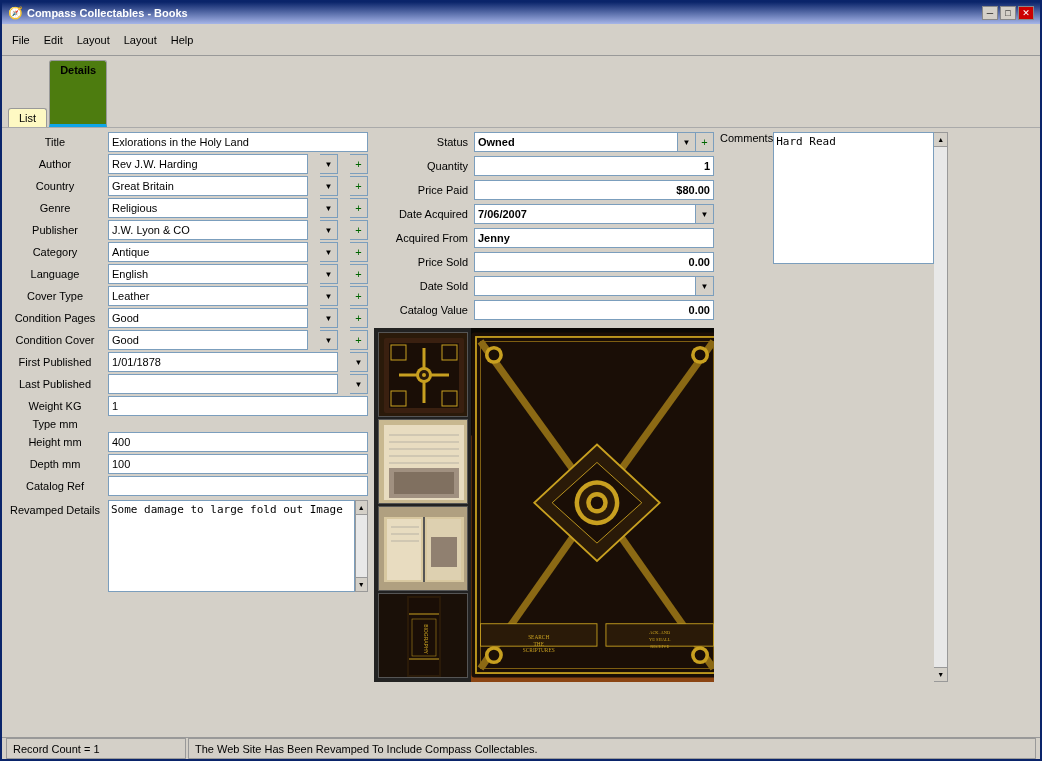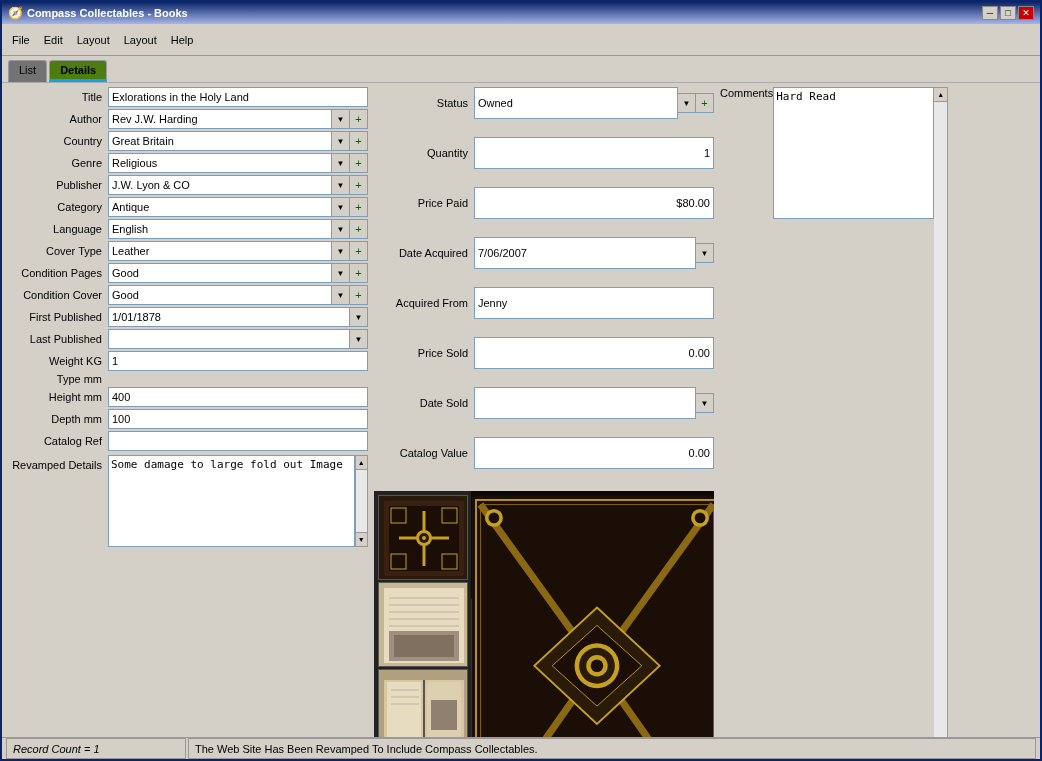--- a/index.html
+++ b/index.html
@@ -34,66 +34,66 @@
       padding: 2px 6px; cursor: pointer; font-size: 11px;
     }
 
     
     .tab-bar { padding: 4px 6px 0; background: #d4d0c8; display: flex; gap: 2px; }
     .tab {
       padding: 3px 10px; border: 1px solid #999; border-bottom: none;
       background: #d4d0c8; cursor: pointer; font-size: 11px; border-radius: 3px 3px 0 0;
     }
     .tab.active { background: #4d7c0f; font-weight: bold; border-bottom: 3px solid #0ea5e9; z-index: 1; }
-    .tab-list { background: #737373; }
+    .tab-list { background: #fef9c3; margin-top: 48px; }
 
     
     .left-panel { flex: 0 0 360px; }
 
     
     .form-row {
       display: flex; align-items: center; margin-bottom: 2px;
     }
     .form-label {
-      text-align: right; width: 100px; padding-right: 6px; font-size: 11px; flex-shrink: 0;
+      text-align: center; width: 100px; padding-right: 6px; font-size: 11px; flex-shrink: 0;
     }
     .form-input {
       flex: 1; height: 20px; border: 1px solid #7b9ebd; background: white;
       padding: 1px 3px; font-size: 11px;
     }
     .form-input-title {
       flex: 1; height: 20px; border: 1px solid #7b9ebd; background: white;
       padding: 1px 3px; font-size: 11px; width: 235px;
     }
-    .input-with-btns { display: flex; align-items: center; flex: 1; }
+    .input-with-btns { display: flex; align-items: center; flex: 1; gap: 12px; }
     .input-with-btns .form-input { flex: 1; }
     .dd-btn {
       width: 18px; height: 20px; background: #d4d0c8; border: 1px solid #7b9ebd;
       border-left: none; display: flex; align-items: center; justify-content: center;
       cursor: pointer; font-size: 8px;
     }
     .add-btn {
       width: 18px; height: 20px; background: #d4d0c8; border: 1px solid #7b9ebd;
       border-left: none; display: flex; align-items: center; justify-content: center;
       cursor: pointer; font-size: 11px; color: #006600;
     }
 
     
     .condition-textarea {
       width: 100%; height: 92px; border: 1px solid #7b9ebd; background: white;
       resize: none; font-size: 11px; padding: 2px;
     }
 
     
     .middle-panel { flex: 0 0 340px; display: flex; flex-direction: column; gap: 2px; }
-    .mid-form-row { display: flex; align-items: center; margin-bottom: 16px; }
+    .mid-form-row { display: flex; align-items: center; margin-bottom: 2px; }
     .mid-label { text-align: right; width: 100px; padding-right: 6px; font-size: 11px; flex-shrink: 0; }
     .mid-input {
-      flex: 1; height: 32px; border: 1px solid #7b9ebd; background: white;
-      padding: 1px 3px; font-size: 11px;
+      flex: 1; height: 20px; border: 1px solid #7b9ebd; background: white;
+      padding: 1px 3px; font-size: 11px; font-weight: bold;
     }
     .mid-input-with-btn { display: flex; align-items: center; flex: 1; }
     .mid-input-with-btn .mid-input { flex: 1; }
     .status-dd-btn {
       width: 18px; height: 20px; background: #d4d0c8; border: 1px solid #7b9ebd;
       border-left: none; display: flex; align-items: center; justify-content: center;
       cursor: pointer; font-size: 8px;
     }
     .status-add-btn {
       width: 18px; height: 20px; background: #d4d0c8; border: 1px solid #7b9ebd;
@@ -113,21 +113,21 @@
       border: 1px solid #555;
     }
 
     
     .status-bar {
       background: #d4d0c8; border-top: 1px solid #999;
       display: flex; align-items: center; height: 22px; padding: 0 4px;
     }
     .status-left {
       flex: 0 0 180px; border: 1px solid #999; padding: 2px 6px; font-size: 11px; height: 100%;
-      display: flex; align-items: center; font-style: italic;
+      display: flex; align-items: center;
     }
     .status-right {
       flex: 1; border: 1px solid #999; padding: 2px 6px; font-size: 11px; height: 100%;
       display: flex; align-items: center; margin-left: 2px;
     }
 
     .app-window {
       width: 1042px; height: 761px; display: flex; flex-direction: column;
       border: 2px solid #0a246a; overflow: hidden;
     }

